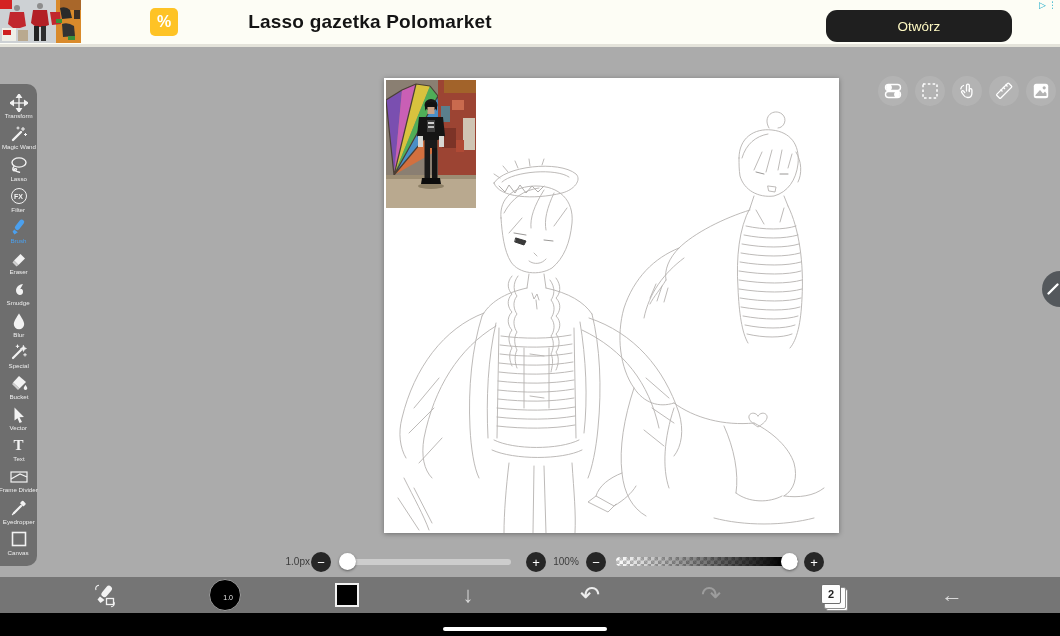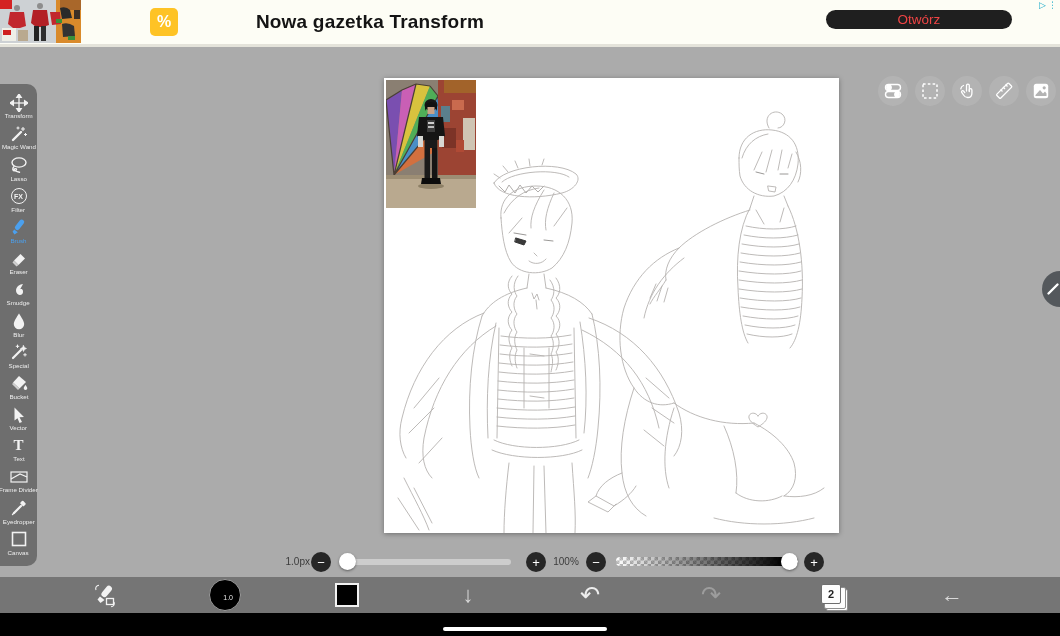--- a/index.html
+++ b/index.html
@@ -7,22 +7,22 @@
   .screen { position:relative; width:1060px; height:636px; background:#ababab; overflow:hidden; }
 
   
   .ad-banner { position:absolute; left:0; top:0; width:1060px; height:44px; background:#fdfdf5; z-index:30; }
   .ad-strip { position:absolute; left:0; top:44px; width:1060px; height:3px; background:#e4e3da; z-index:30; }
   .ad-thumb { position:absolute; left:0; top:0; width:81px; height:43px; }
   .ad-percent { position:absolute; left:150px; top:8px; width:28px; height:28px; background:#fec325; border-radius:5px;
     color:#fff; font-weight:bold; font-size:16px; display:flex; align-items:center; justify-content:center; }
   .ad-title { position:absolute; left:190px; top:0; width:360px; height:44px; display:flex; align-items:center; justify-content:center;
     font-size:19px; font-weight:bold; color:#141414; letter-spacing:.2px; }
-  .ad-cta { position:absolute; left:826px; top:10px; width:186px; height:19px; background:#1f1f1f; border:none; border-radius:11px;
-    color:#ef4444; font-size:13.5px; font-family:"Liberation Sans",sans-serif; display:flex; align-items:center; justify-content:center; cursor:pointer; }
+  .ad-cta { position:absolute; left:826px; top:10px; width:186px; height:32px; background:#1f1f1f; border:none; border-radius:11px;
+    color:#fef9c3; font-size:13.5px; font-family:"Liberation Sans",sans-serif; display:flex; align-items:center; justify-content:center; cursor:pointer; }
   .ad-choices { position:absolute; right:3px; top:0px; font-size:9px; color:#14a8c8; display:flex; gap:2px; align-items:flex-start; }
 
   
   .left-toolbar { position:absolute; left:0; top:84px; width:37px; height:482px; background:#6e6e6e;
     border-radius:0 10px 10px 0; display:flex; flex-direction:column; justify-content:space-evenly; align-items:center; padding:4px 0; z-index:20; }
   .tool { display:flex; flex-direction:column; align-items:center; gap:1px; width:37px; cursor:pointer; }
   .tool .t-icon { height:17px; display:flex; align-items:center; justify-content:center; color:#f2f2f2; }
   .tool .t-label { font-size:6.5px; color:#efefef; white-space:nowrap; transform:scale(.95); }
   .tool.selected .t-label { color:#4ba0ee; }
   .tool.selected .t-icon { color:#4ba0ee; }
@@ -111,21 +111,21 @@
       <path d="M60 8 Q66 6 70 10 L72 18 L62 19 Z" fill="#2a2a2a"></path>
       <path d="M62 24 Q68 22 74 26 L75 36 L63 37 Z" fill="#333"></path>
       <rect x="74" y="10" width="6" height="9" fill="#3b2f26"></rect>
       <rect x="56" y="19" width="6" height="4" fill="#3a8f3a"></rect>
       <rect x="68" y="36" width="7" height="4" fill="#3a8f3a"></rect>
       <rect x="2" y="28" width="14" height="13" fill="#efefe7"></rect>
       <rect x="3" y="30" width="8" height="5" fill="#cf2020"></rect>
       <rect x="18" y="30" width="10" height="11" fill="#b9a98f"></rect>
     </svg>
     <div class="ad-percent">%</div>
-    <div class="ad-title">Nowa gazetka Transform</div>
+    <div class="ad-title">Lasso gazetka Polomarket</div>
     <button class="ad-cta">Otwórz</button>
     <div class="ad-choices">
       <span>▷</span>
         <span>⋮</span>
     </div>
   </div>
   <div class="ad-strip"></div>
 
   <div class="left-toolbar">
 

